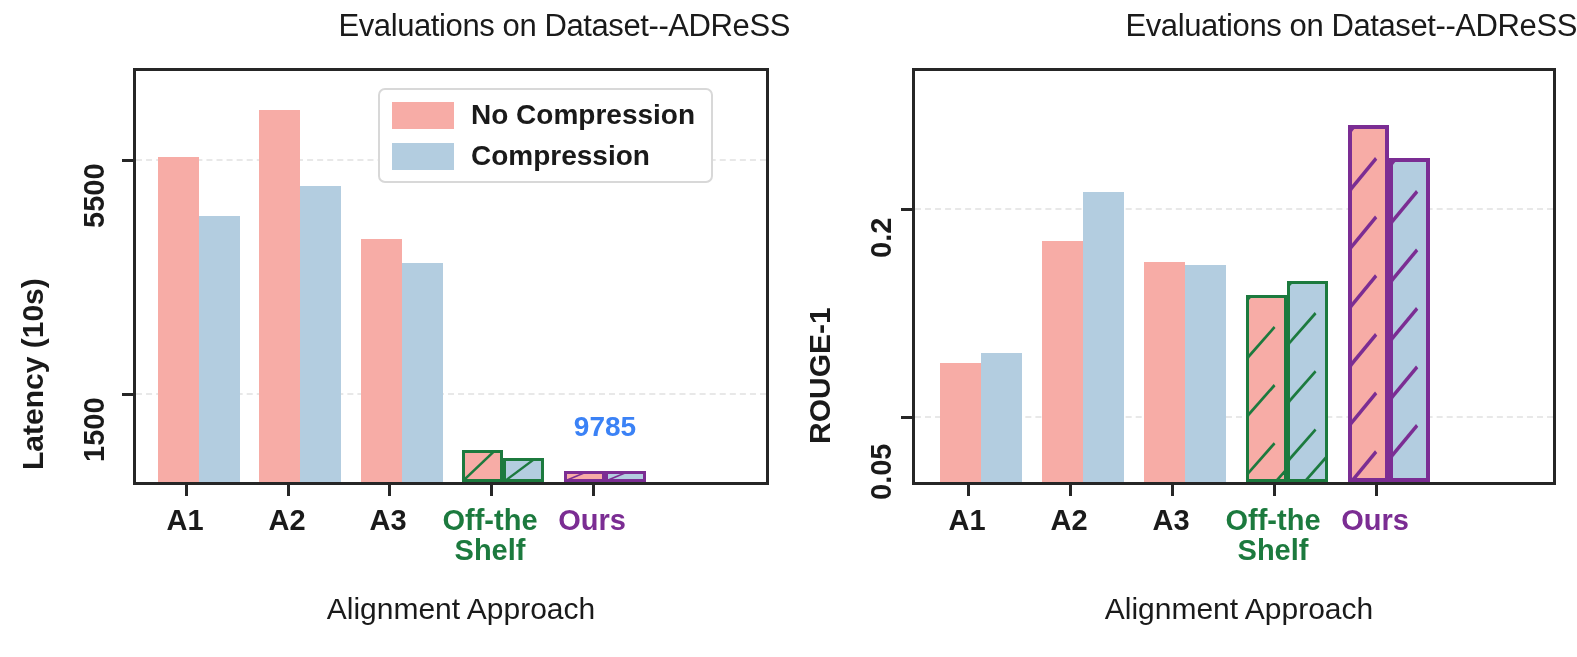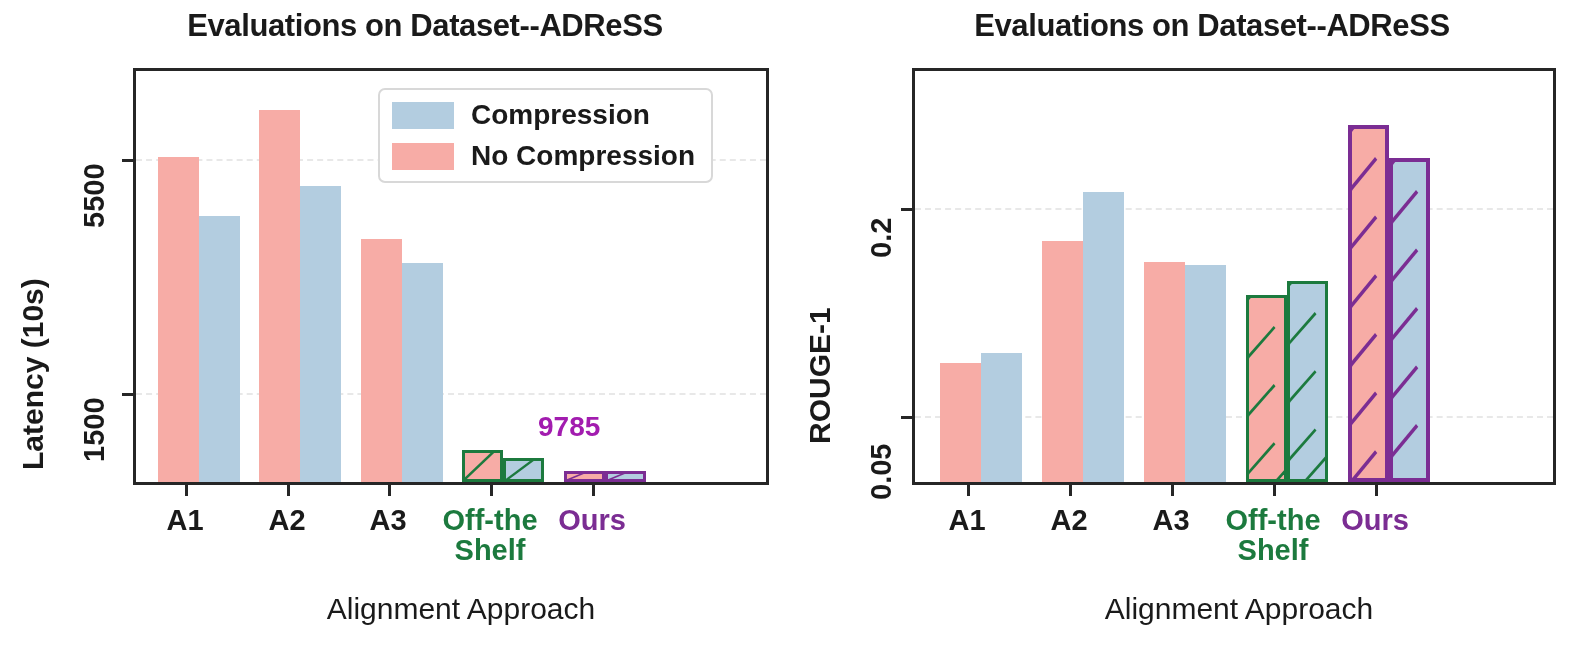--- a/index.html
+++ b/index.html
@@ -16,25 +16,25 @@
     background: #ffffff;
   }
   .panel { position: absolute; top: 0; height: 657px; }
   .panel-left  { left: 0;   width: 789px; }
   .panel-right { left: 789px; width: 788px; }
 
   .chart-title {
     position: absolute;
     top: 8px;
     font-size: 31px;
-    font-weight: bold;
+    font-weight: normal;
     color: #1a1a1a;
     letter-spacing: -0.4px;
     white-space: nowrap;
-    text-align: center;
+    text-align: right;
   }
 
   
   .plotbox {
     position: absolute;
     border: 3px solid #262626;
     background: #ffffff;
   }
 
   .gridline {
@@ -90,22 +90,23 @@
     white-space: nowrap;
     text-align: center;
   }
 
   .bar { position: absolute; }
 
   .bar-label {
     position: absolute;
     font-size: 28px;
     font-weight: bold;
-    color: #a21caf;
-    white-space: nowrap;
+    color: #3b82f6;
+    white-space: nowrap;
+    text-align: center;
   }
 
   
   .legend {
     position: absolute;
     background: #ffffff;
     border: 2.5px solid #d8d8d8;
     border-radius: 7px;
     padding: 9px 16px 9px 12px;
     display: flex;
@@ -171,26 +172,26 @@
       <div class="bar" style="left:469px; bottom:0; width:41px; height:11px; background:#b3cde0; border:3px solid #7b2d93; overflow:hidden;">
         <svg width="100%" height="100%" viewBox="0 0 41 11" preserveAspectRatio="none" style="display:block;">
           <line x1="-6" y1="18" x2="30" y2="-10" stroke="#7b2d93" stroke-width="3"></line>
         </svg>
       </div>
 
       <div class="bar-label" style="left:402px; top:340px; width:134px;">9785</div>
 
       <div class="legend" style="left:242px; top:17px;">
         <div class="legend-row">
+          <span class="legend-swatch" style="background:#f7aca6;"></span>
+          <span class="legend-text">No Compression</span>
+        </div>
+        <div class="legend-row">
           <span class="legend-swatch" style="background:#b3cde0;"></span>
           <span class="legend-text">Compression</span>
-        </div>
-        <div class="legend-row">
-          <span class="legend-swatch" style="background:#f7aca6;"></span>
-          <span class="legend-text">No Compression</span>
         </div>
       </div>
     </div>
 
     <div class="xtick" style="left:185px; top:485px;"></div>
     <div class="xtick" style="left:287px; top:485px;"></div>
     <div class="xtick" style="left:388px; top:485px;"></div>
     <div class="xtick" style="left:490px; top:485px;"></div>
     <div class="xtick" style="left:592px; top:485px;"></div>
 

